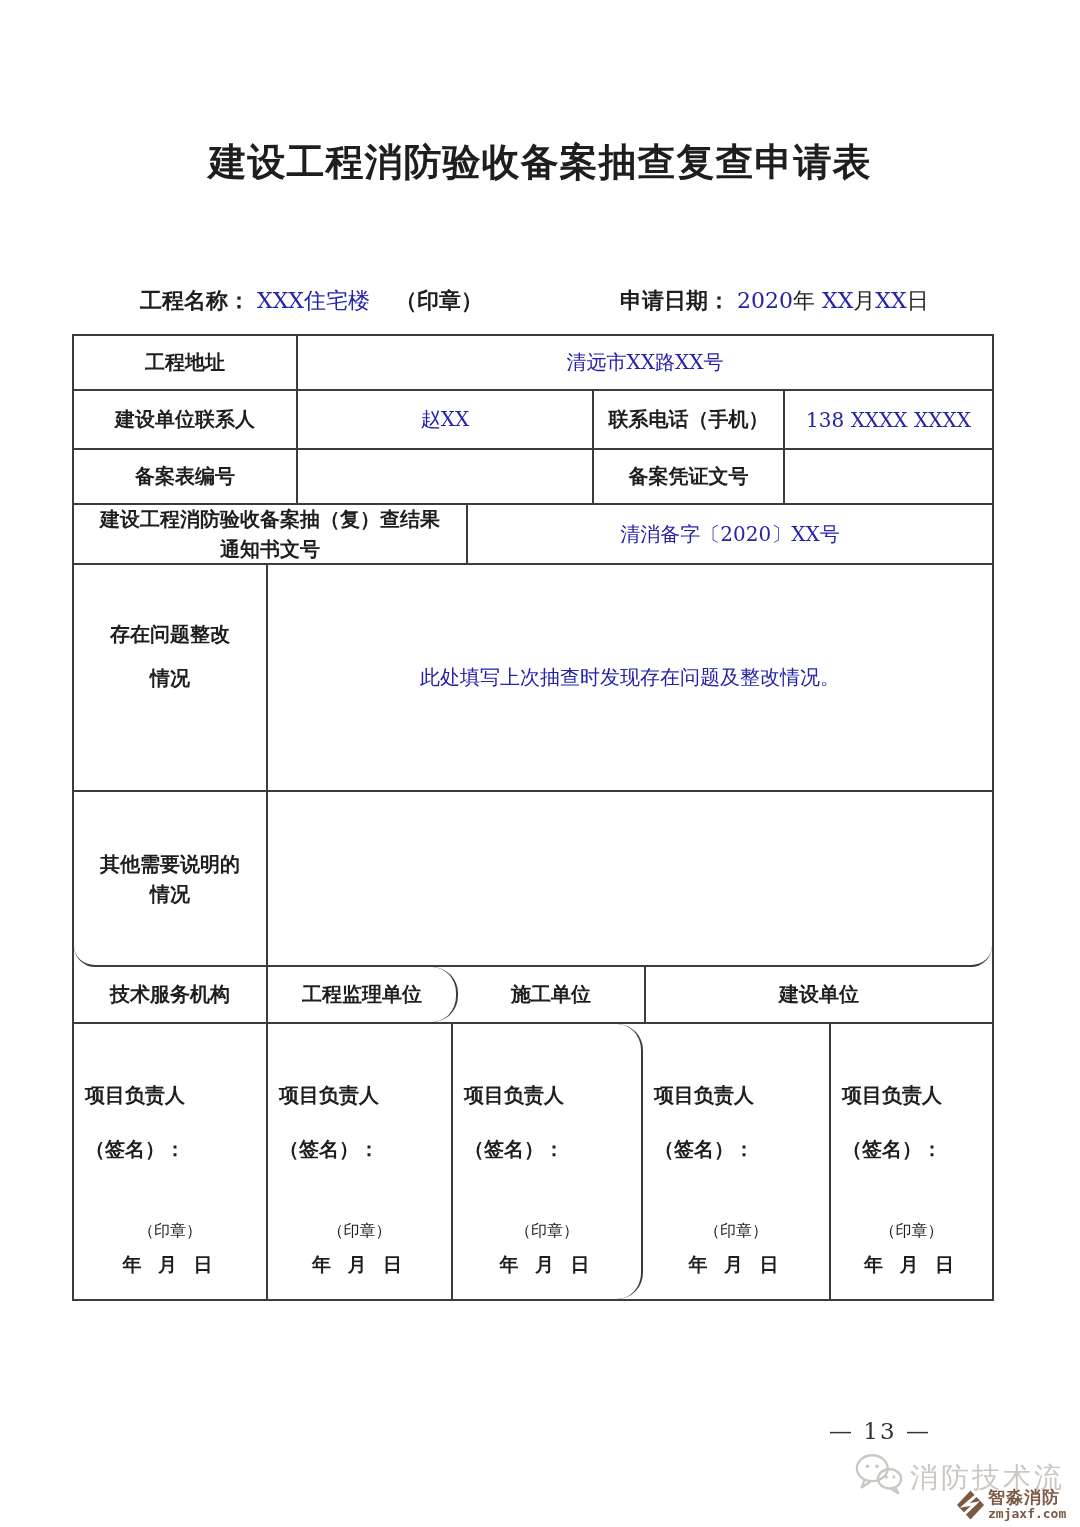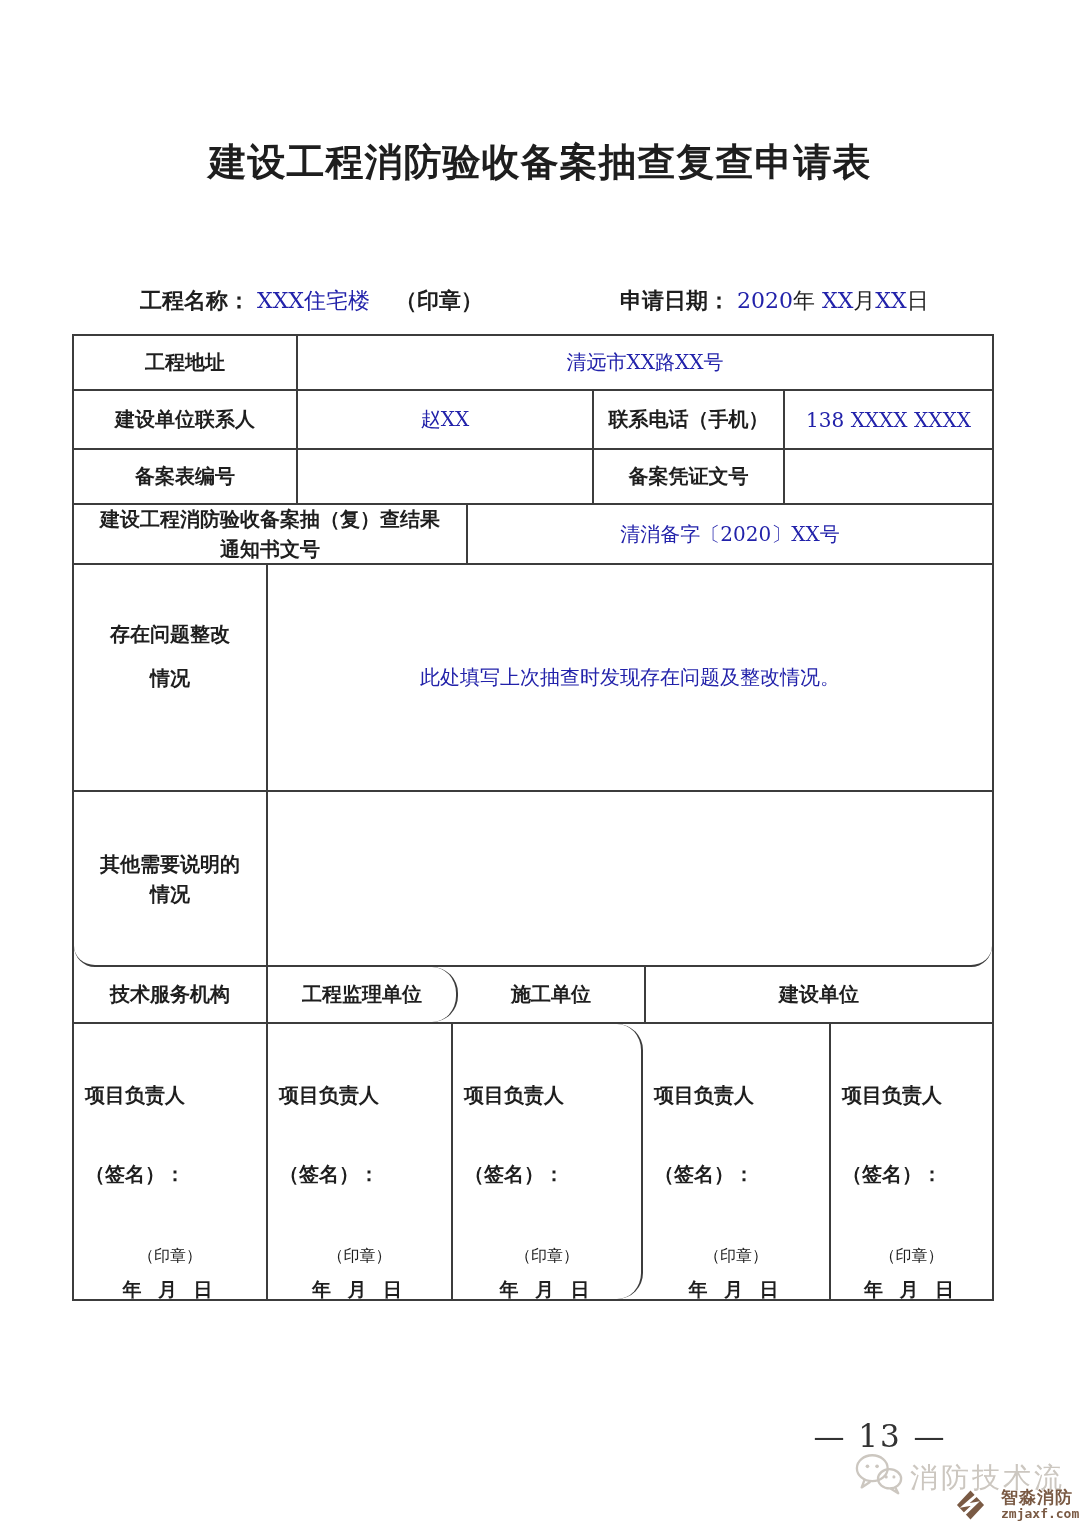--- a/index.html
+++ b/index.html
@@ -64,38 +64,38 @@
   .w-c2{width:185px;}
   .w-c3{width:190px;border-radius:26px;}
   .w-c4{width:188px;}
   .two-line{line-height:30px;}
   .issues-lbl{line-height:44px;margin-bottom:44px;}
   .sig-cell{
     flex-direction:column;align-items:stretch;justify-content:flex-start;
     padding-top:58px;
   }
   .sig-name,.sig-sign{text-align:left;padding-left:11px;font-weight:600;}
-  .sig-sign{margin-top:52px;}
+  .sig-sign{margin-top:27px;}
   .sig-seal{margin-top:58px;text-align:center;font-size:16px;}
   .sig-date{margin-top:10px;text-align:center;font-size:19px;letter-spacing:5px;font-weight:600;}
 
   .page-number{
     position:absolute;top:1418px;left:810px;width:140px;
-    text-align:center;font-size:31px;letter-spacing:2px;color:#333;
+    text-align:center;font-size:23px;letter-spacing:2px;color:#333;
   }
   .wm-channel{
     position:absolute;top:1452px;left:854px;
     display:flex;align-items:center;gap:6px;
     color:var(--wm-gray);
     font-size:28px;letter-spacing:3px;white-space:nowrap;
     font-family:"DejaVu Sans","Liberation Sans",sans-serif;
   }
   .wm-brand{
     position:absolute;top:1489px;left:956px;
-    display:flex;align-items:flex-start;gap:16px;
+    display:flex;align-items:flex-start;gap:3px;
     color:var(--brown);
     font-family:"DejaVu Sans","Liberation Sans",sans-serif;
   }
   .wm-brand-text{display:flex;flex-direction:column;line-height:1.05;}
   .wm-brand-name{font-size:17px;font-weight:bold;letter-spacing:1px;}
   .wm-brand-site{font-size:13px;font-weight:bold;font-family:"DejaVu Sans Mono","Liberation Mono",monospace;}
 </style>
 </head>
 <body>
 

